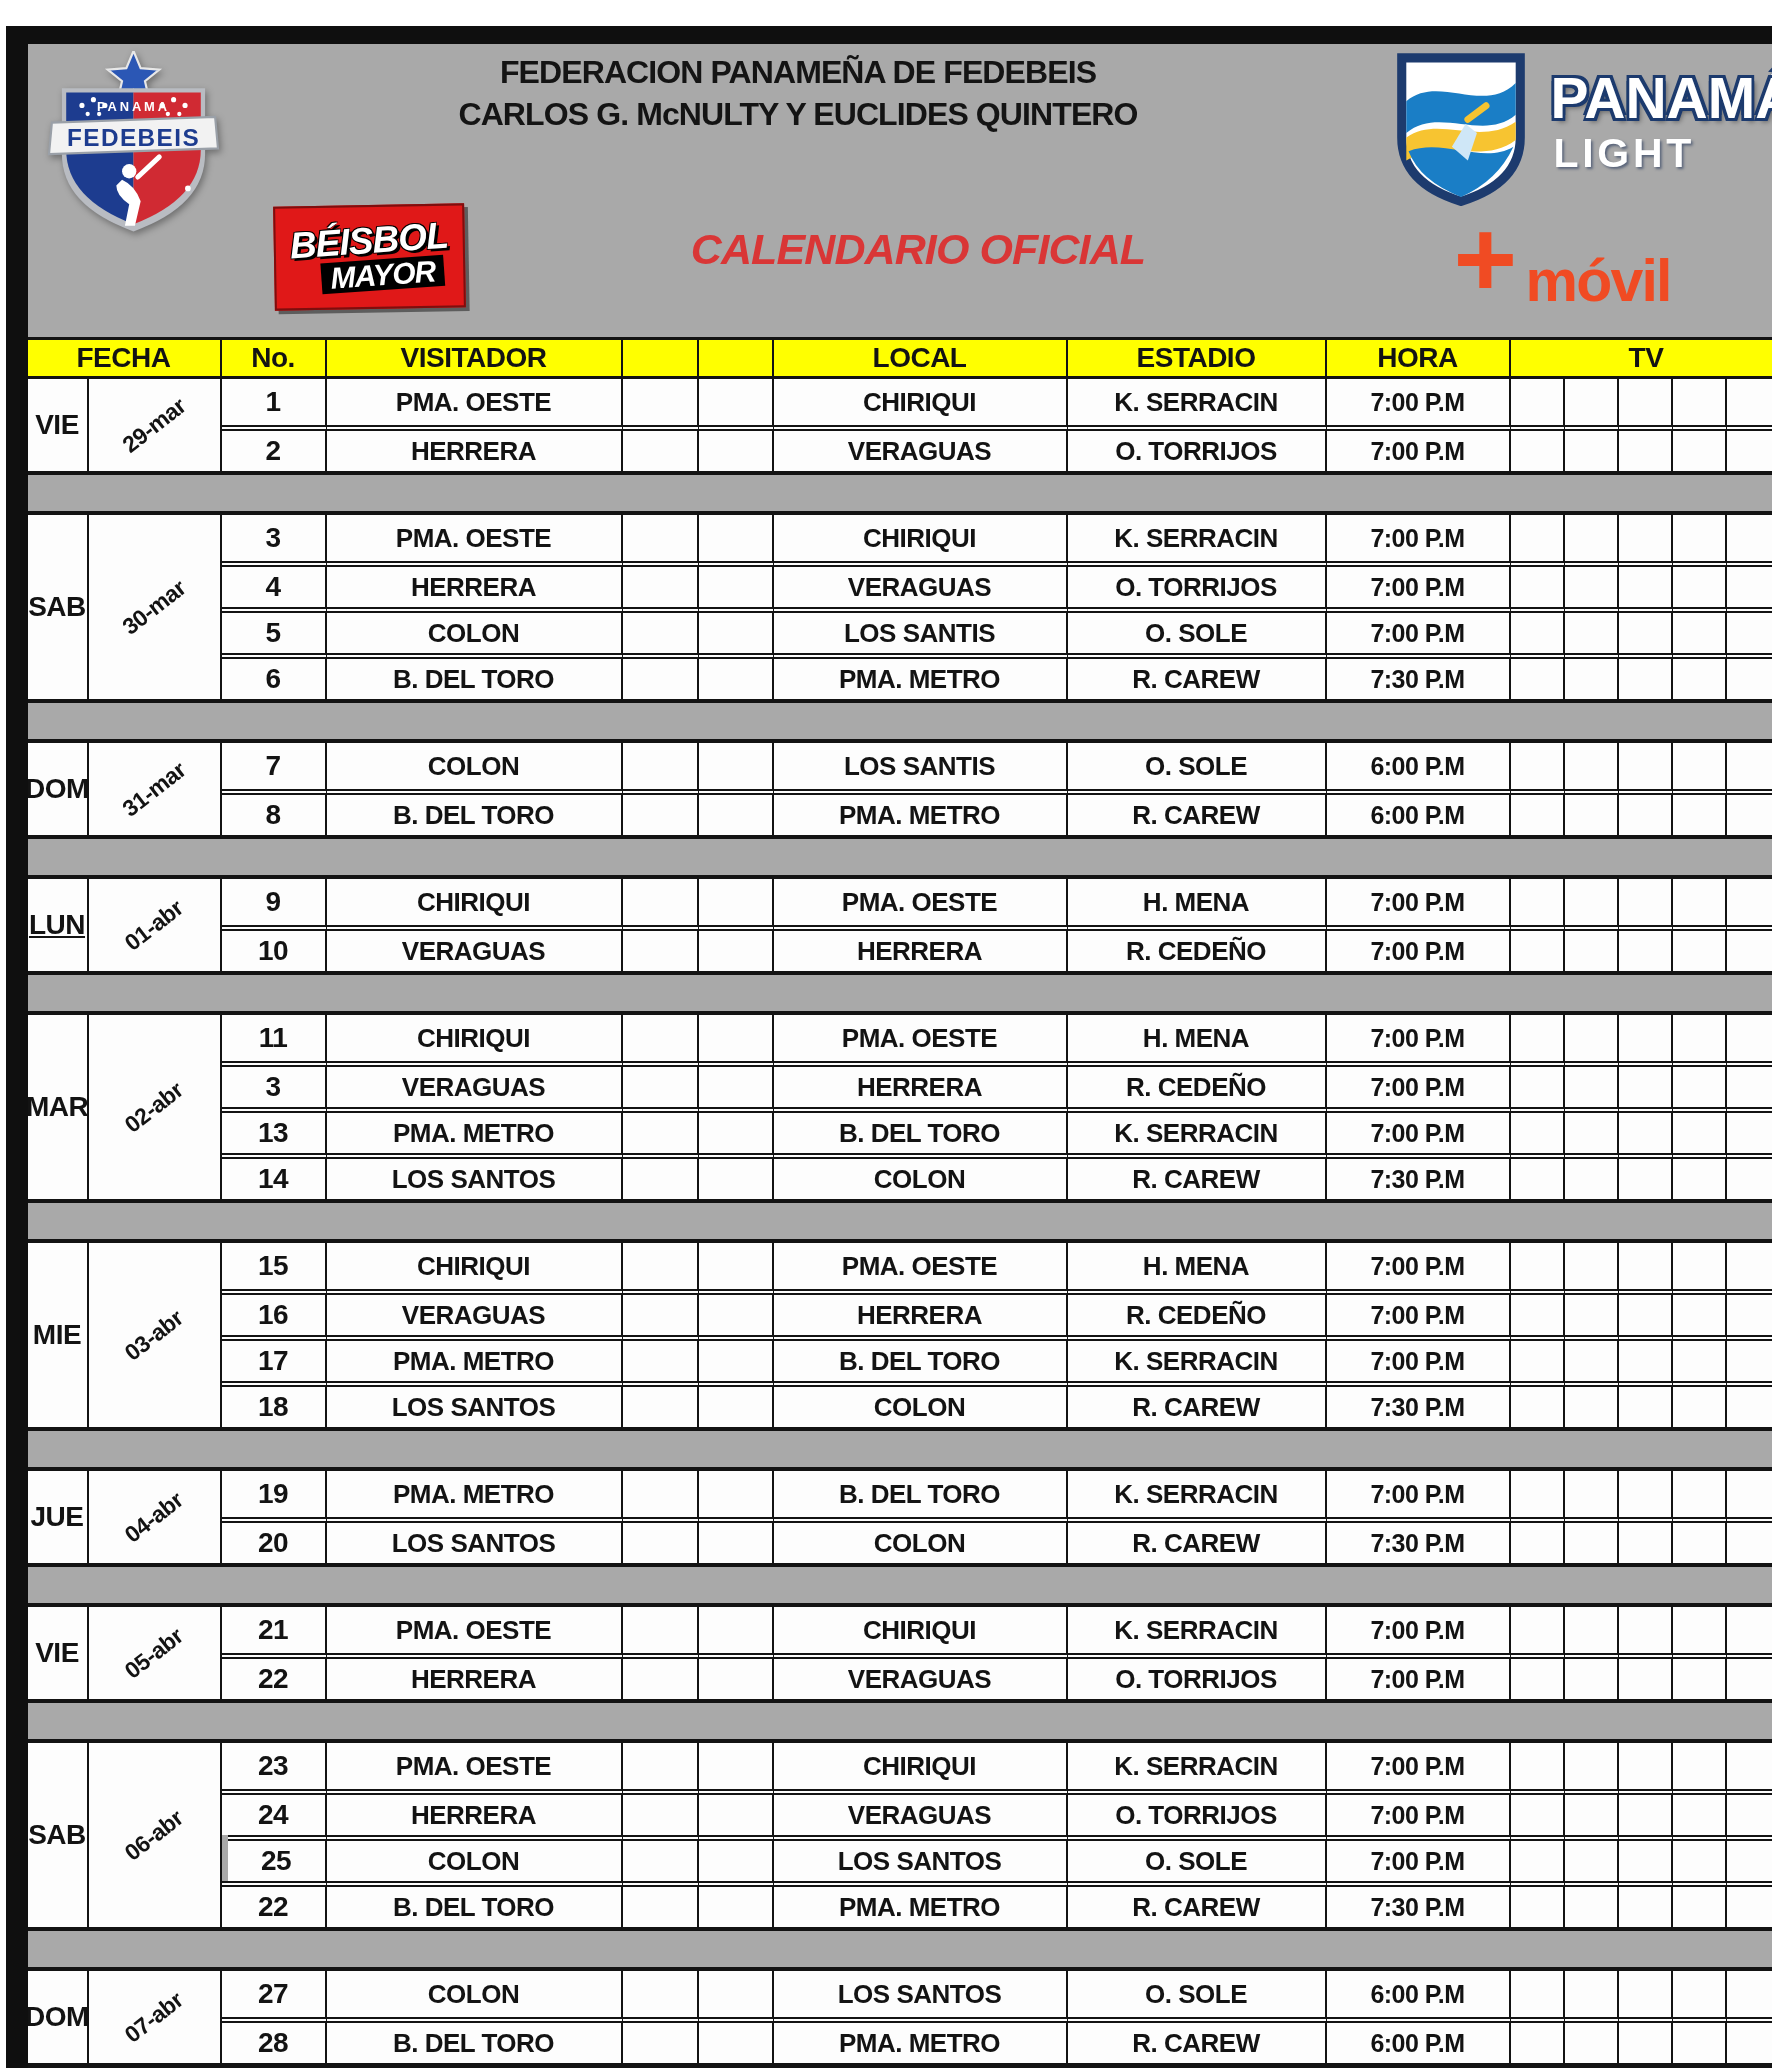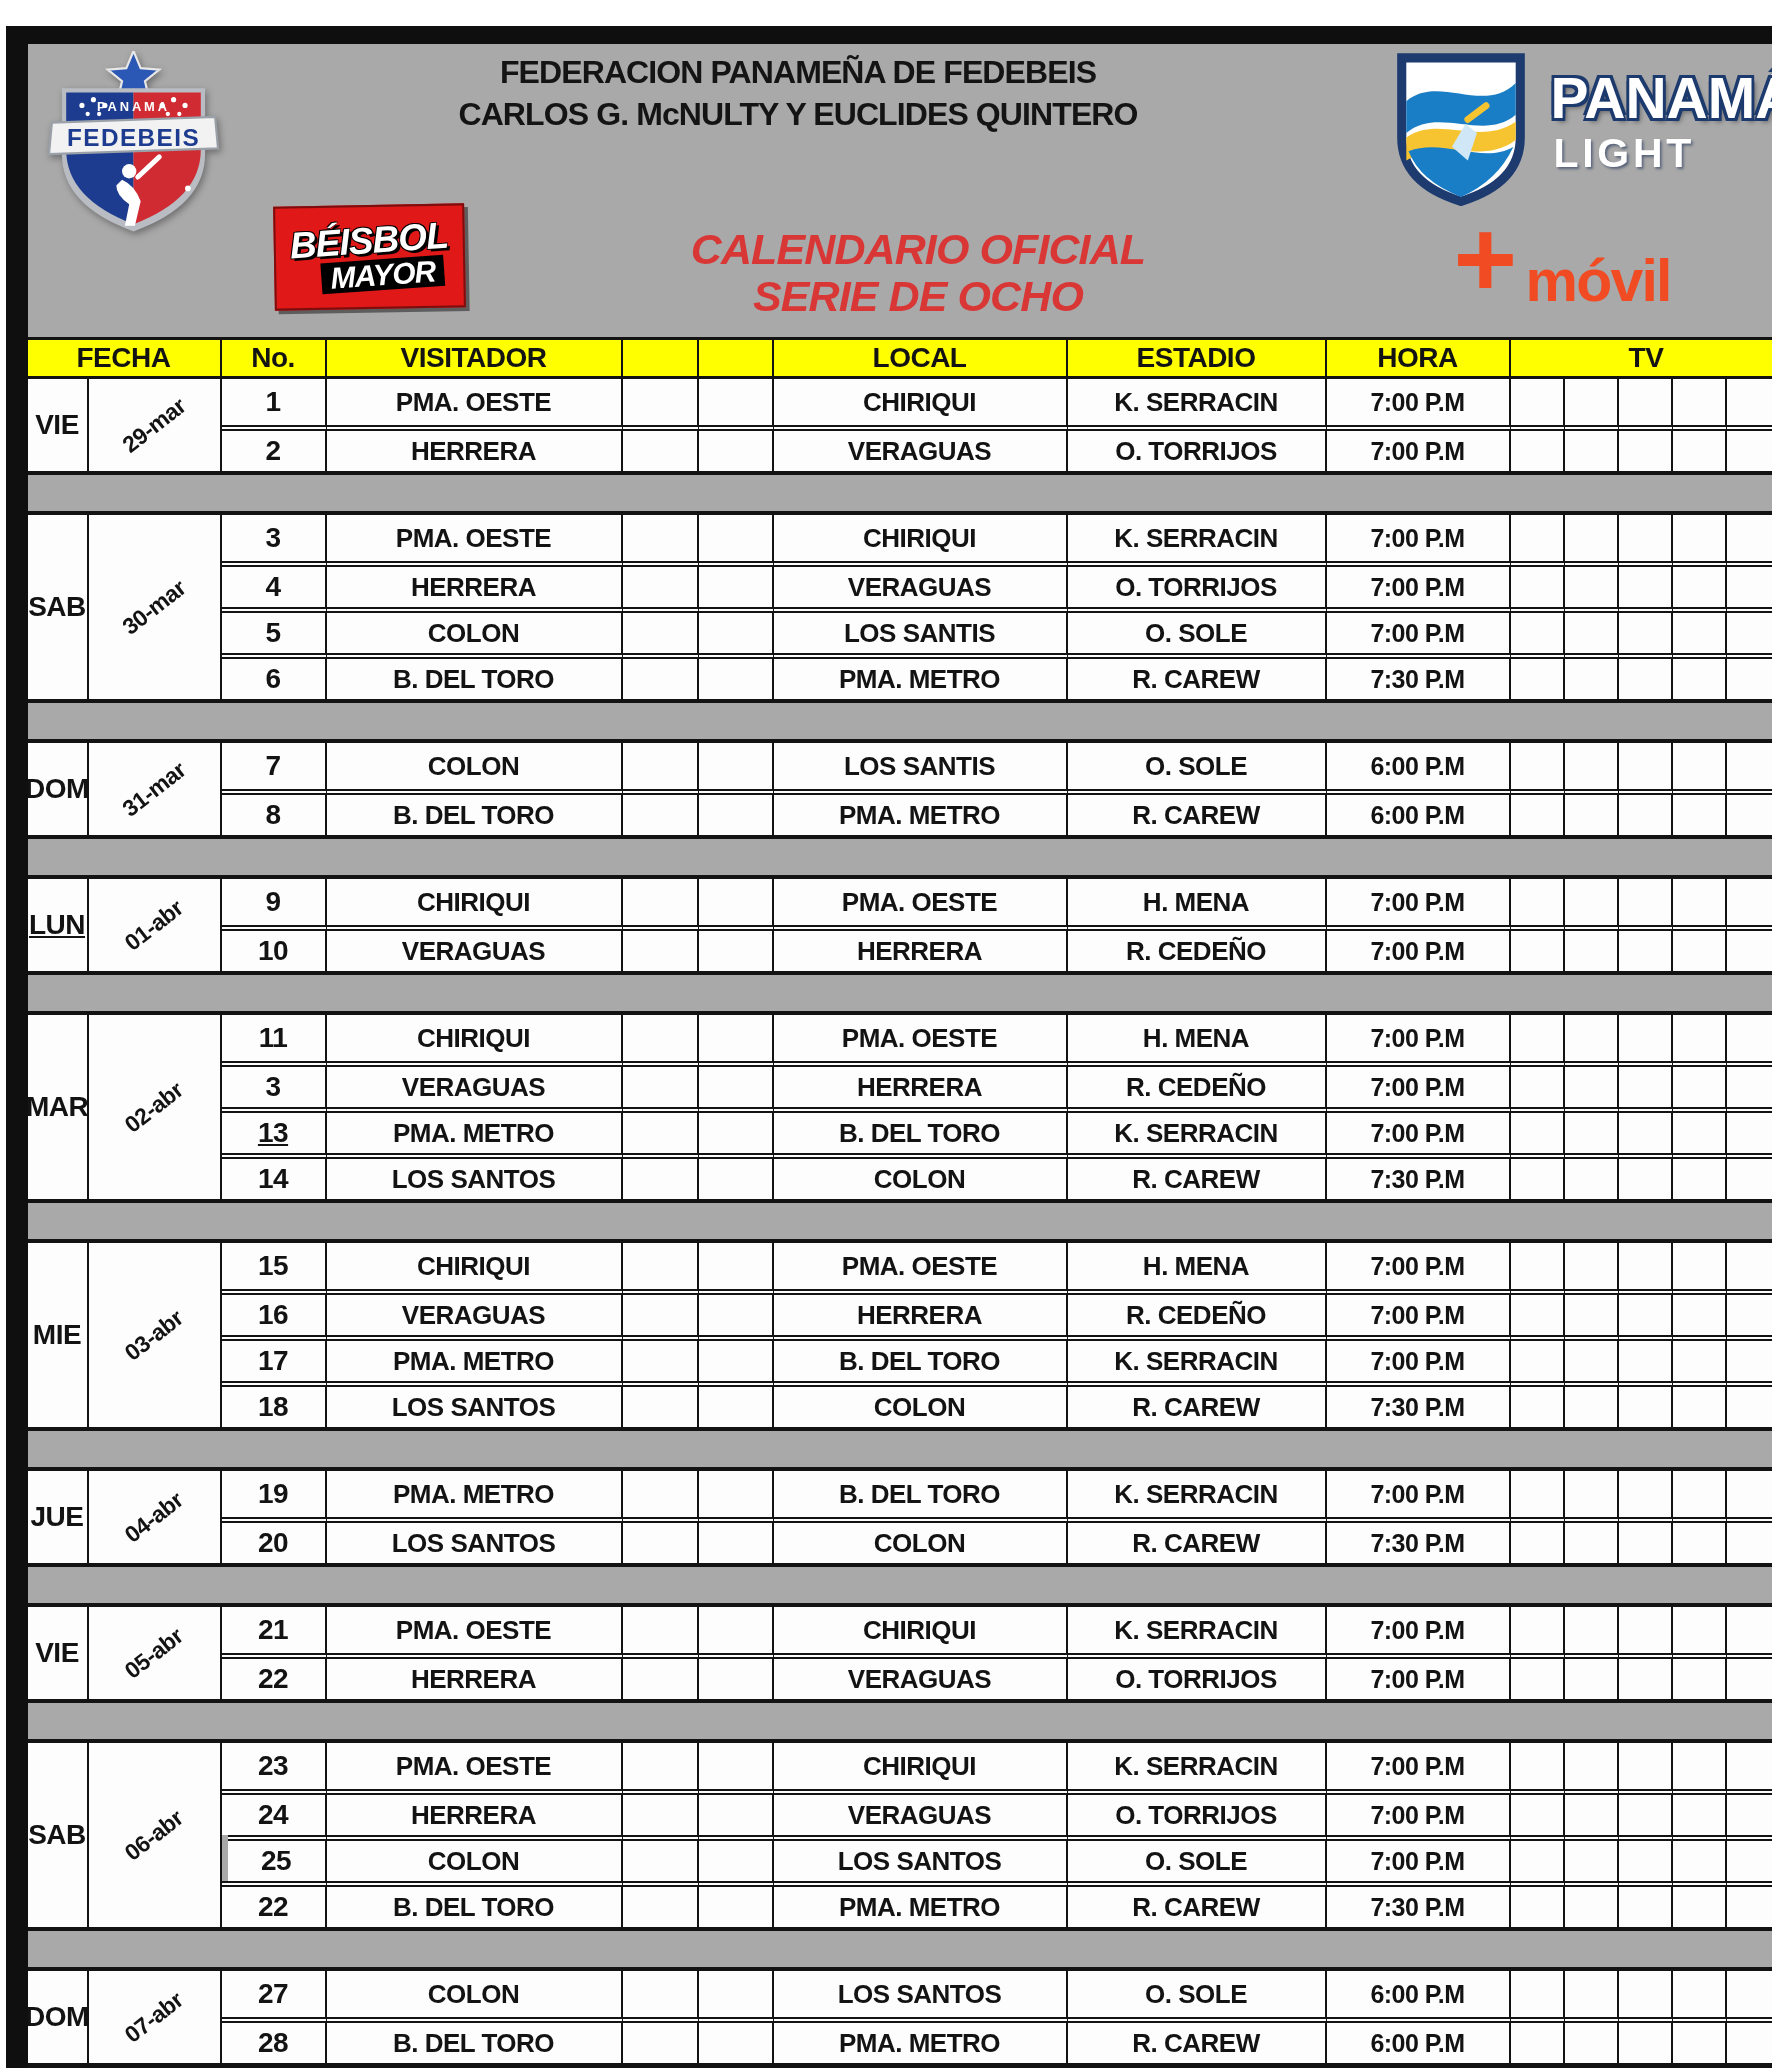--- a/index.html
+++ b/index.html
@@ -129,21 +129,20 @@
       <div>CARLOS G. McNULTY Y EUCLIDES QUINTERO</div>
     </div>
 
     <div class="bmayor">
       <div class="l1">BÉISBOL</div>
       <div class="l2">MAYOR</div>
     </div>
 
     <div class="red-lines">
       <div>CALENDARIO OFICIAL</div>
-      <div>SERIE DE OCHO</div>
     </div>
 
     <div class="plight">
       <div class="shield">
         <svg viewBox="0 0 60 68" width="138" height="155">
           <path d="M4,3 H56 V38 Q56,58 30,66 Q4,58 4,38 Z" fill="#ffffff" stroke="#1d3b6e" stroke-width="4"></path>
           <path d="M6,22 C20,10 40,28 54,14 V28 C40,40 20,24 6,36 Z" fill="#1a7ec6"></path>
           <path d="M6,38 C20,28 38,42 54,31 v8 C40,50 22,38 6,48 Z" fill="#f7c431"></path>
           <path d="M30,64 Q12,57 7,44 C22,38 40,50 53,42 Q46,57 30,64 Z" fill="#1a7ec6"></path>
           <path d="M26,42 l6,-10 5,4 -4,12 z" fill="#cfe7f7"></path>
@@ -354,21 +353,21 @@
             <div class="c sep" style="grid-area: 2 / 5;"></div>
             <div class="c sep" style="grid-area: 2 / 6;"></div>
             <div class="c sep" style="grid-area: 2 / 7;">HERRERA</div>
             <div class="c sep" style="grid-area: 2 / 8;">R. CEDEÑO</div>
             <div class="c hora sep" style="grid-area: 2 / 9;">7:00 P.M</div>
             <div class="c tvc sep" style="grid-area: 2 / 10;"></div>
             <div class="c tvc sep" style="grid-area: 2 / 11;"></div>
             <div class="c tvc sep" style="grid-area: 2 / 12;"></div>
             <div class="c tvc sep" style="grid-area: 2 / 13;"></div>
             <div class="c tvc sep" style="grid-area: 2 / 14;"></div>
-            <div class="c no sep" style="grid-area: 3 / 3; text-decoration: underline;">13</div>
+            <div class="c no sep" style="grid-area: 3 / 3;">13</div>
             <div class="c sep" style="grid-area: 3 / 4;">PMA. METRO</div>
             <div class="c sep" style="grid-area: 3 / 5;"></div>
             <div class="c sep" style="grid-area: 3 / 6;"></div>
             <div class="c sep" style="grid-area: 3 / 7;">B. DEL TORO</div>
             <div class="c sep" style="grid-area: 3 / 8;">K. SERRACIN</div>
             <div class="c hora sep" style="grid-area: 3 / 9;">7:00 P.M</div>
             <div class="c tvc sep" style="grid-area: 3 / 10;"></div>
             <div class="c tvc sep" style="grid-area: 3 / 11;"></div>
             <div class="c tvc sep" style="grid-area: 3 / 12;"></div>
             <div class="c tvc sep" style="grid-area: 3 / 13;"></div>

